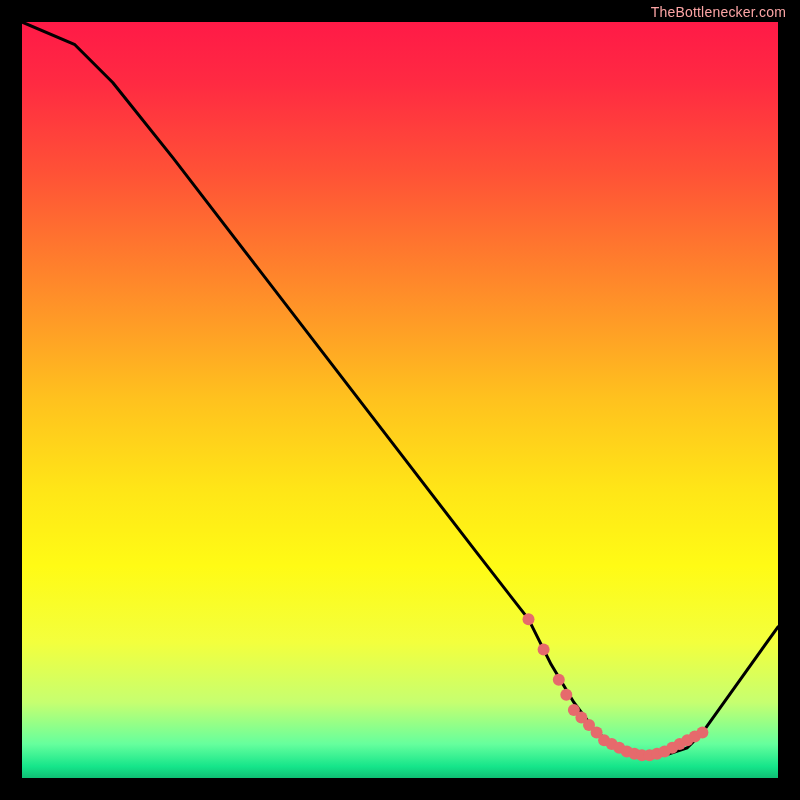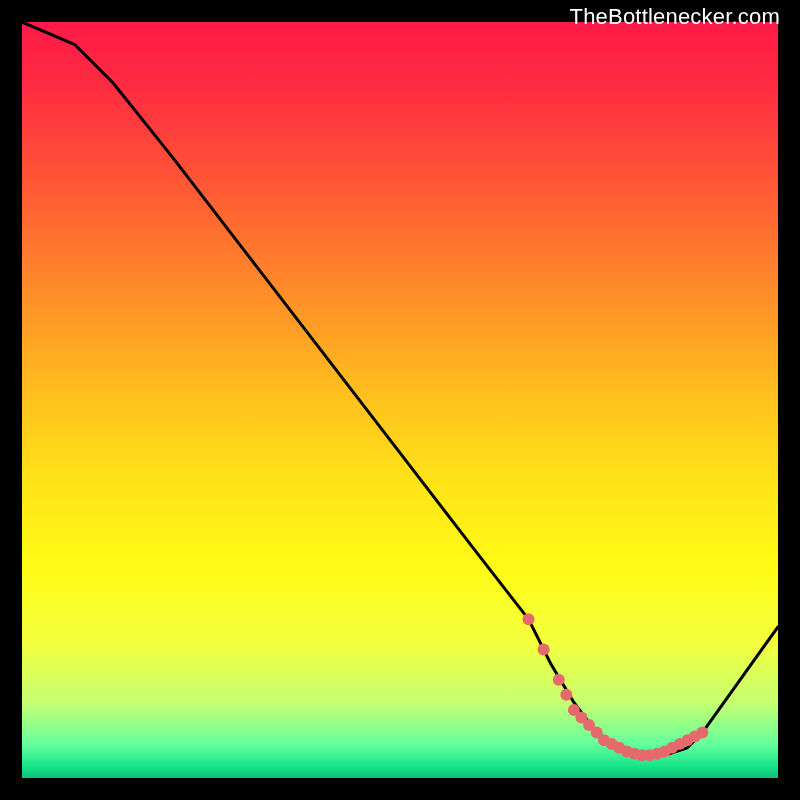--- a/index.html
+++ b/index.html
@@ -28,23 +28,23 @@
     overflow: hidden;
   }
   .plot svg {
     position: absolute;
     left: 0;
     top: 0;
   }
   .watermark {
     position: absolute;
     top: 4px;
-    right: 20px;
-    color: #ffffff;
-    font-size: 22px;
+    right: 14px;
+    color: #fca5a5;
+    font-size: 14px;
     font-weight: 500;
     letter-spacing: 0.2px;
     user-select: none;
   }
 </style>
 </head>
 <body>
 
 <div class="frame">
   <div class="plot">

